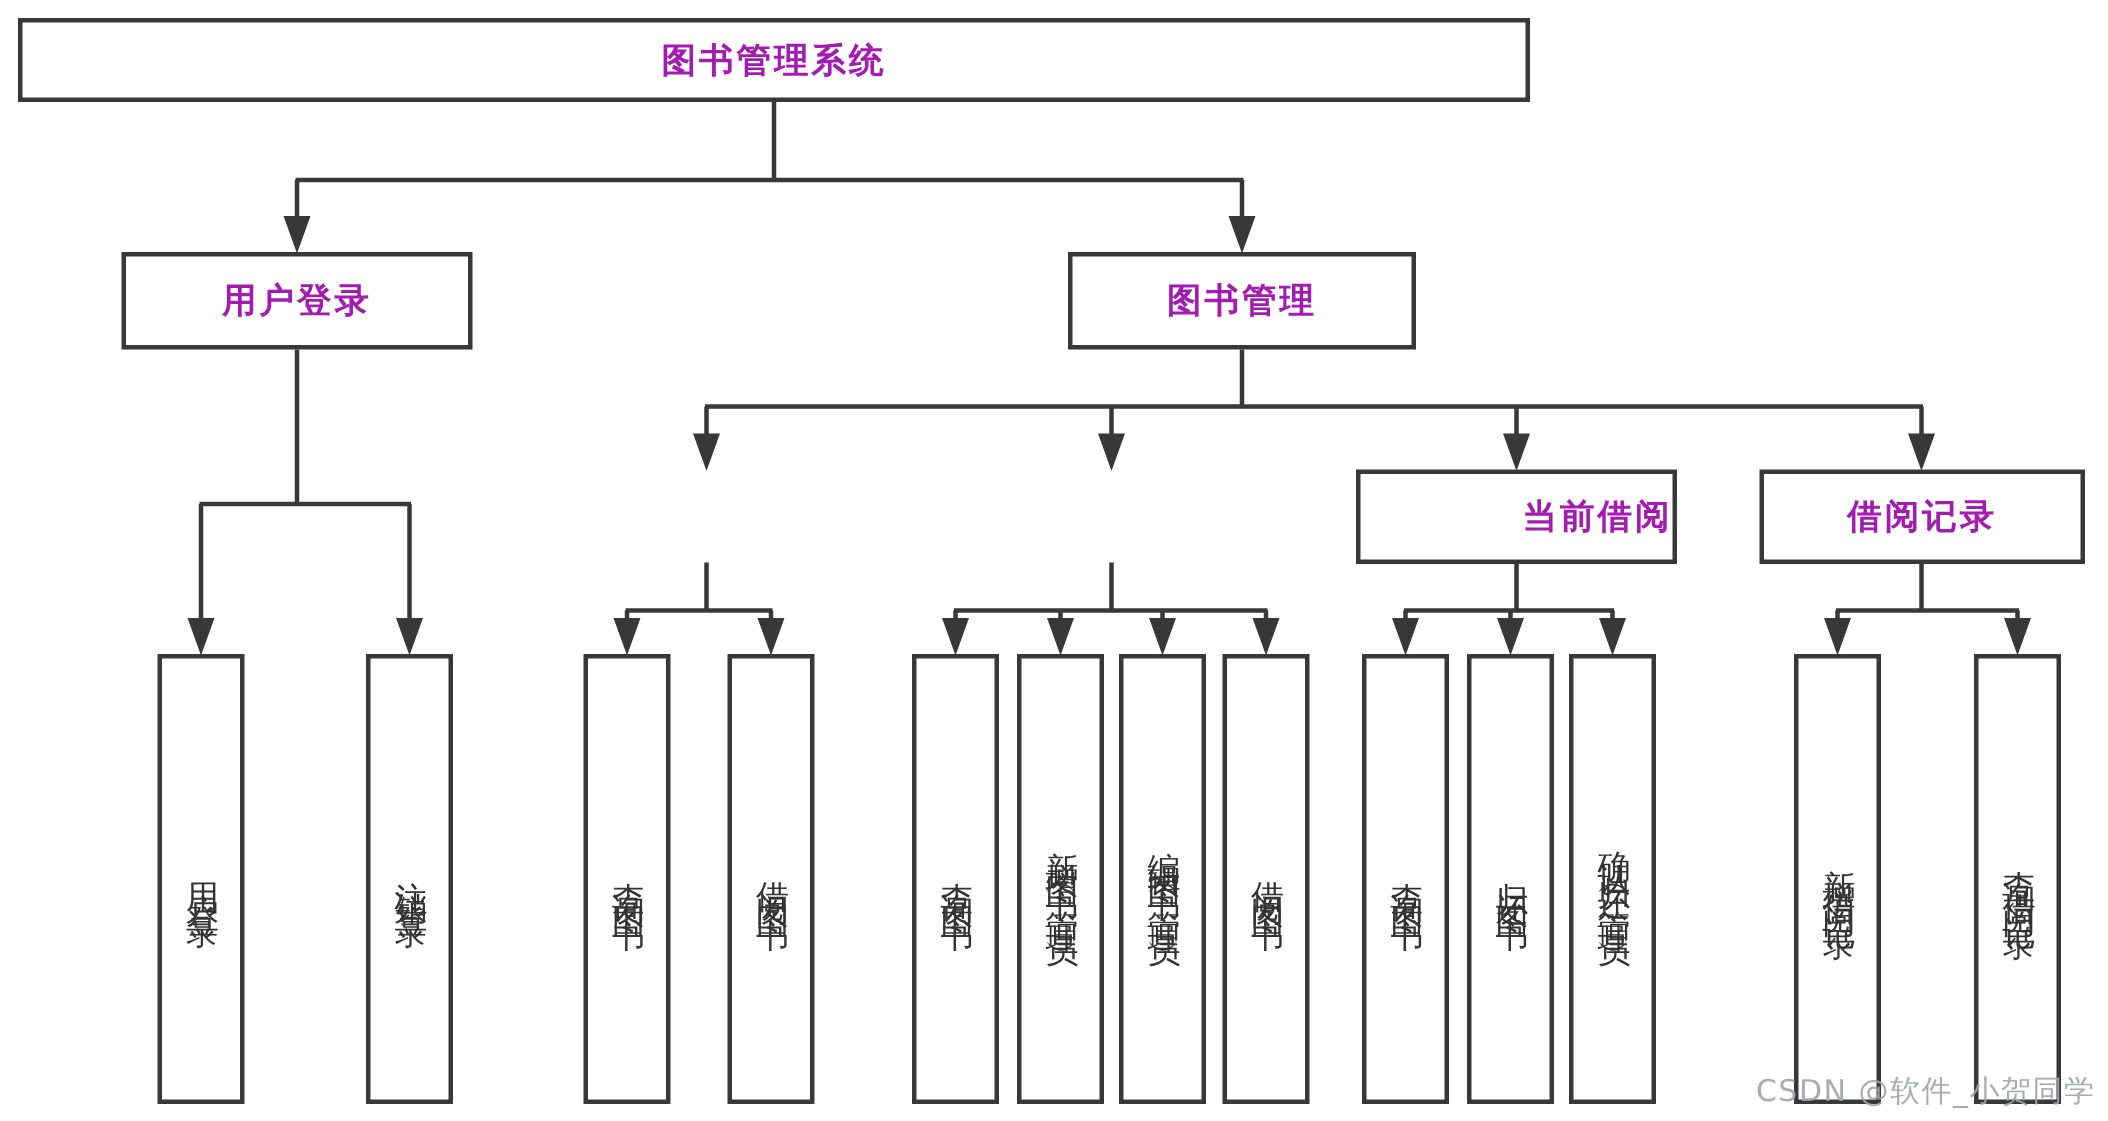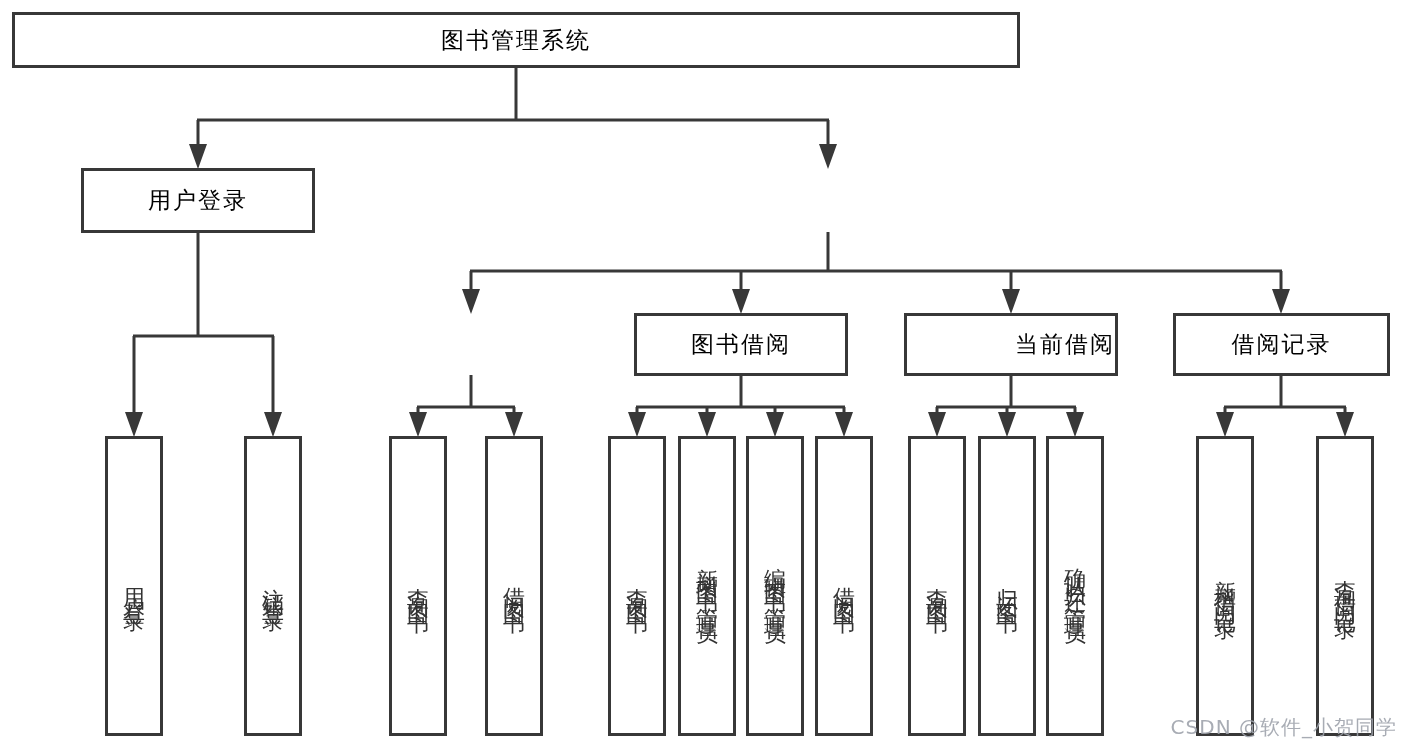--- a/index.html
+++ b/index.html
@@ -27,24 +27,25 @@
   }
   .hbox {
     position: absolute;
     box-sizing: border-box;
     border: 3px solid #383838;
     background: #ffffff;
     display: flex;
     align-items: center;
     justify-content: center;
     z-index: 1;
-    color: #000000;
+    color: #a21caf;
     font-size: 23px;
     letter-spacing: 2px;
     white-space: nowrap;
+    font-weight: bold;
   }
   .leaf {
     position: absolute;
     top: 436px;
     width: 58px;
     height: 300px;
     box-sizing: border-box;
     border: 3px solid #383838;
     background: #ffffff;
     display: flex;
@@ -127,24 +128,24 @@
     </g>
   </svg>
 
   <div class="hbox" style="left:12px; top:12px; width:1008px; height:56px;">
     <span>图书管理系统</span>
   </div>
 
   <div class="hbox" style="left:81px; top:168px; width:234px; height:65px;">
     <span>用户登录</span>
   </div>
+  <div class="hbox" style="left:712px; top:168px; width:232px; height:65px;">
+    <span>图书管理</span>
+  </div>
 
-  <div class="hbox" style="left:634px; top:313px; width:214px; height:63px;">
-    <span>图书借阅</span>
-  </div>
   <div class="hbox" style="left:904px; top:313px; width:214px; height:63px;justify-content:flex-end;">
     <span>当前借阅</span>
   </div>
   <div class="hbox" style="left:1173px; top:313px; width:217px; height:63px;">
     <span>借阅记录</span>
   </div>
 
   <div class="leaf" style="left:105px;">
     <span class="vtext">用户登录</span>
   </div>

